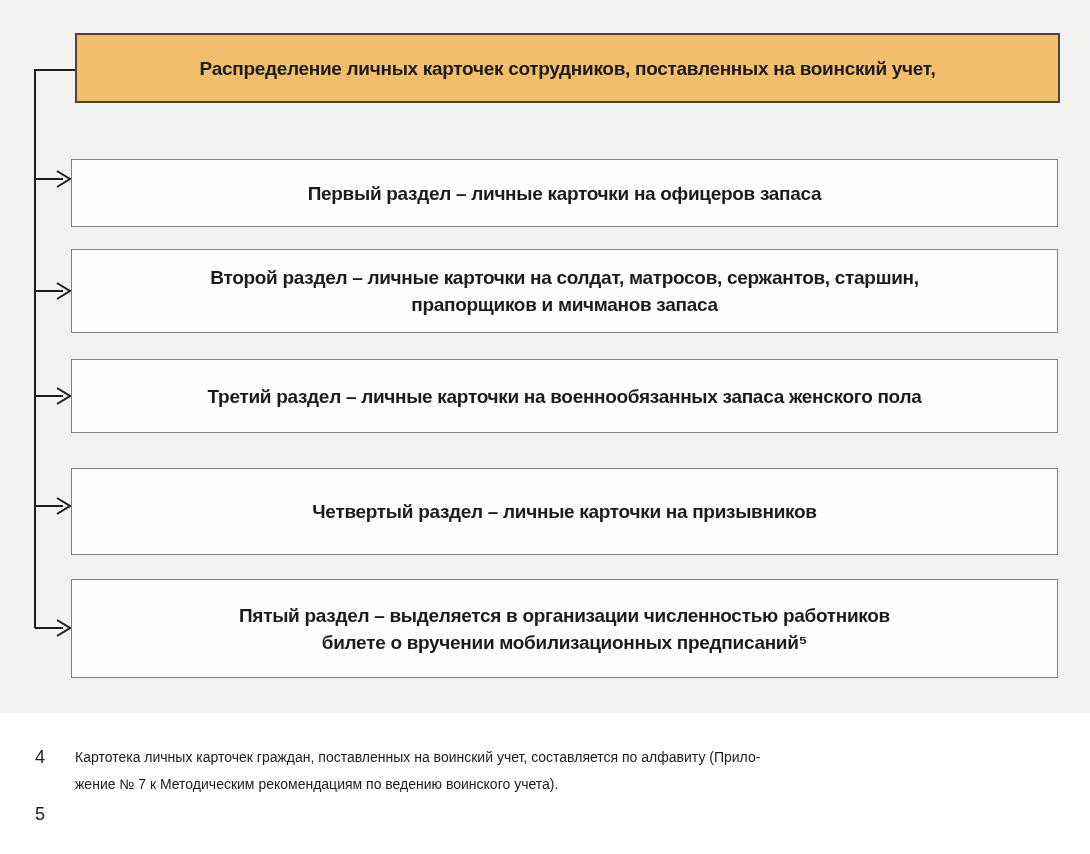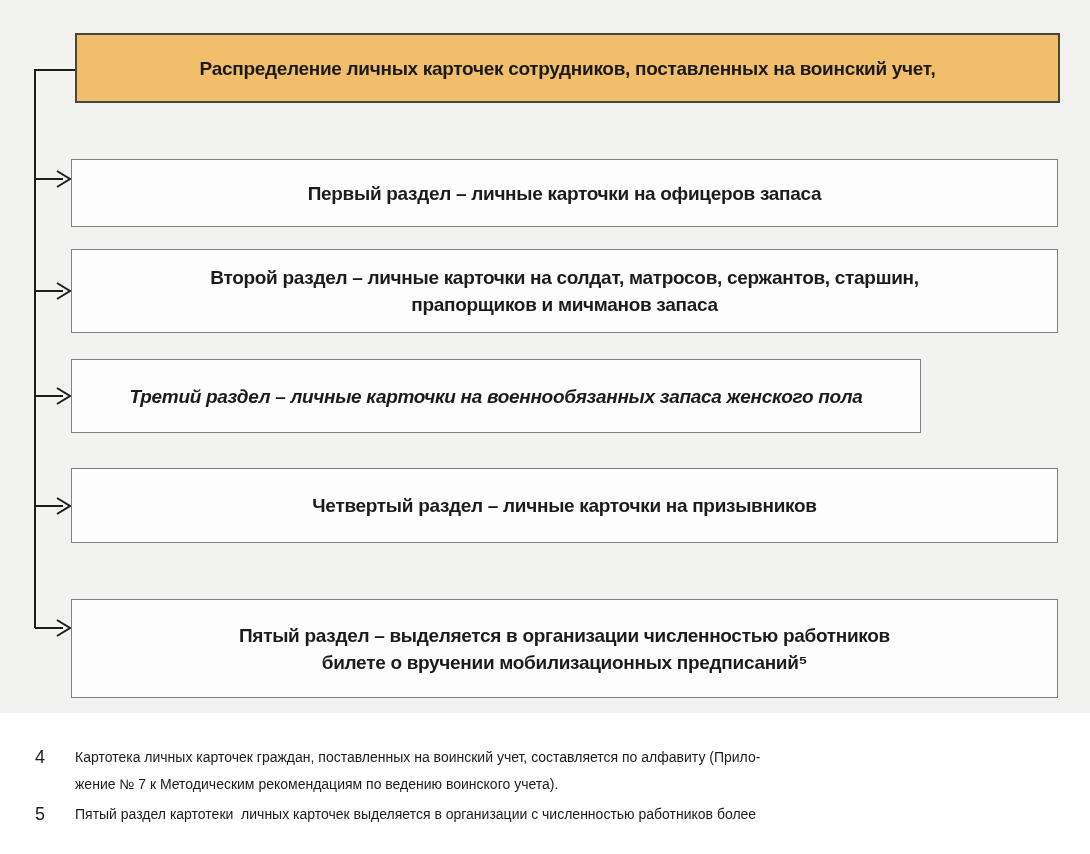--- a/index.html
+++ b/index.html
@@ -47,23 +47,23 @@
     width: 985px; height: 70px;
     background: #f1be6b;
     border: 2px solid #4a463c;
   }
   .item-box {
     background: #fdfdfd;
     border: 1.5px solid #7f7f7f;
   }
   .box-0 { left: 71px; top: 159px; width: 987px; height: 68px; }
   .box-1 { left: 71px; top: 249px; width: 987px; height: 84px; align-items: center; }
-  .box-2 { left: 71px; top: 359px; width: 850px; height: 74px; font-style: italic; }
-  .box-3 { left: 71px; top: 468px; width: 987px; height: 75px; }
-  .box-4 { left: 71px; top: 599px; width: 987px; height: 99px; }
+  .box-2 { left: 71px; top: 359px; width: 987px; height: 74px; }
+  .box-3 { left: 71px; top: 468px; width: 987px; height: 87px; }
+  .box-4 { left: 71px; top: 579px; width: 987px; height: 99px; }
   .footnotes {
     position: absolute;
     left: 0; top: 713px;
     width: 1090px;
     height: 141px;
     background: #ffffff;
     box-sizing: border-box;
     padding: 31px 25px 0 35px;
   }
   .footnote {
@@ -137,17 +137,16 @@
     <div class="fn-num">4</div>
     <div class="fn-text">
       <div class="fn-line">Картотека личных карточек граждан, поставленных на воинский учет, составляется по алфавиту (Прило-</div>
       <div class="fn-line">жение № 7 к Методическим рекомендациям по ведению воинского учета).</div>
     </div>
   </div>
 
   <div class="footnote">
     <div class="fn-num">5</div>
     <div class="fn-text">
-      <div class="fn-line">Пятый раздел картотеки  личных карточек выделяется в организации с численностью работников более</div>
     </div>
   </div>
 
 </div>
 
 </body></html>

